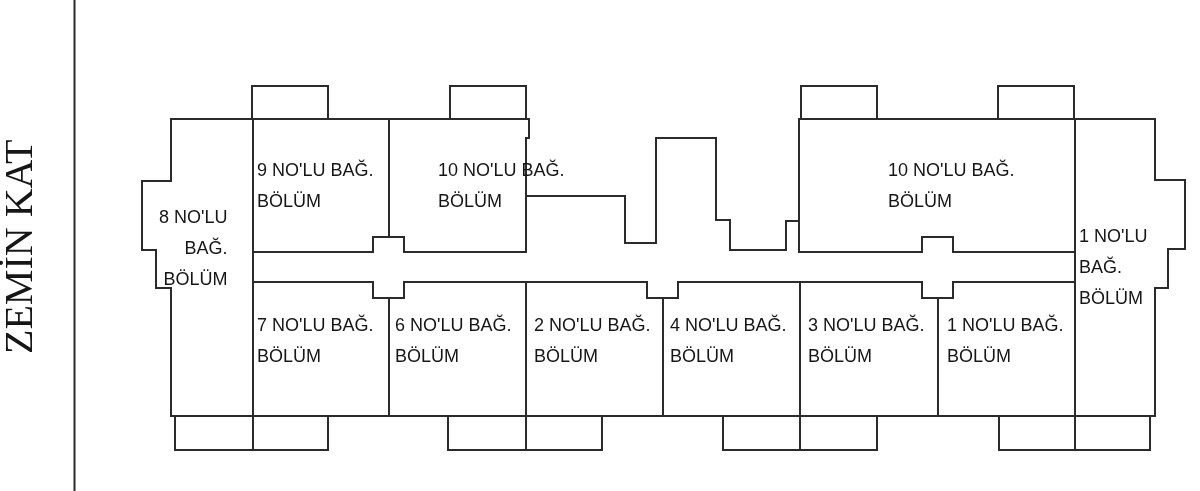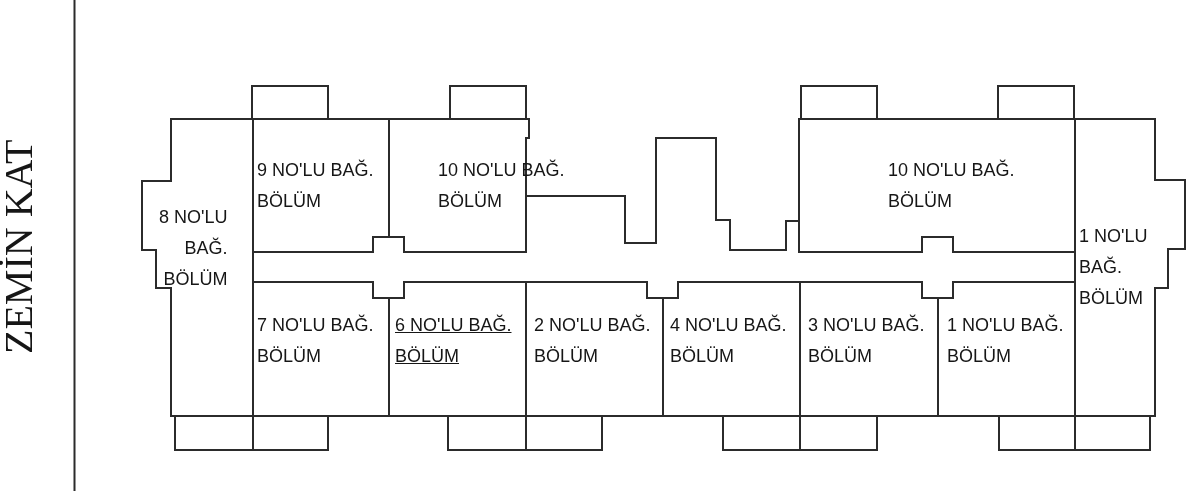--- a/index.html
+++ b/index.html
@@ -36,21 +36,21 @@
     font-size:18px;
     line-height:31px;
     color:var(--text,#111);
     white-space:pre-line;
   }
   .r1 {left:1079px;top:221px;}
   .r2 {left:947px; top:310px;}
   .r3 {left:808px; top:310px;}
   .r4 {left:670px; top:310px;}
   .r5 {left:534px; top:310px;}
-  .r6 {left:395px; top:310px;text-decoration:underline;}
+  .r6 {left:395px; top:310px;}
   .r7 {left:257px; top:310px;}
   .r8 {left:159px; top:202px;text-align:right;}
   .r9 {left:257px; top:155px;}
   .r10{left:394px; top:155px;margin-left:44px;}
   .r11{left:888px; top:155px;}
 </style>
 </head>
 <body>
 
 <div class="plan">

